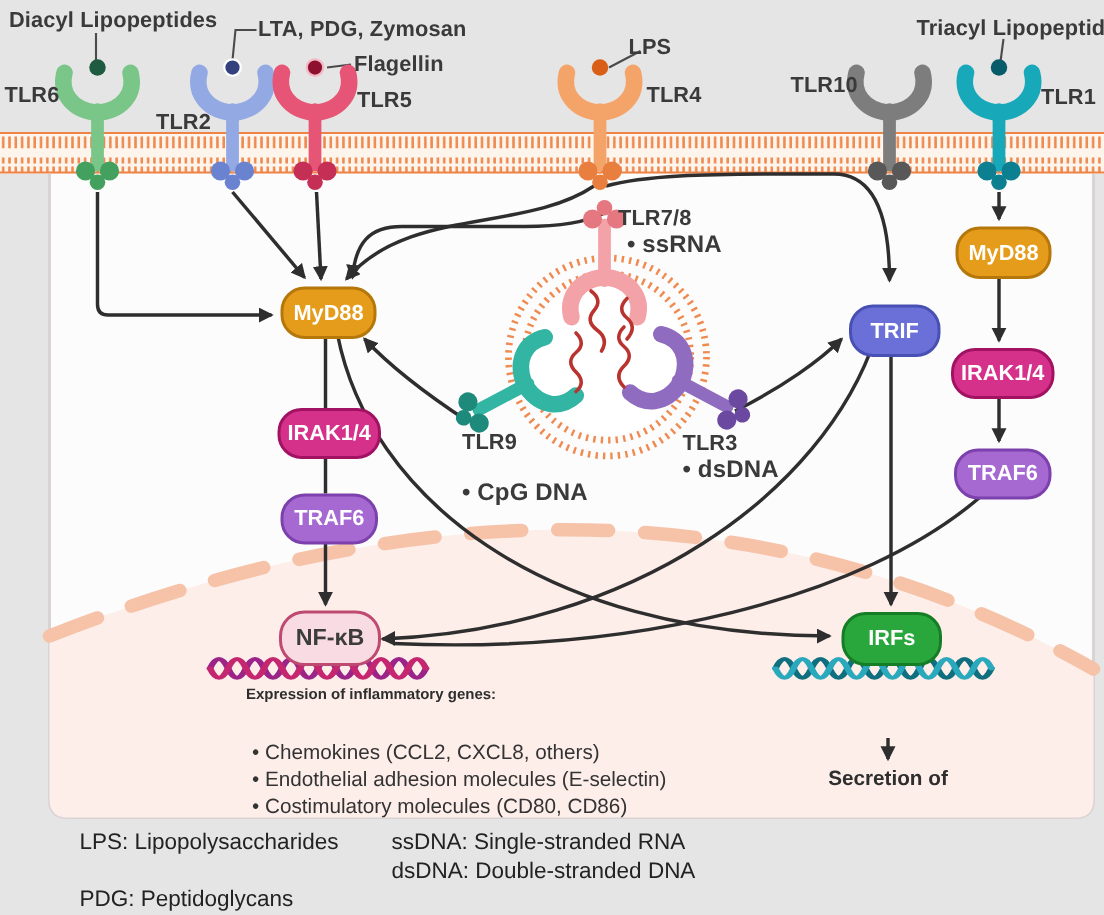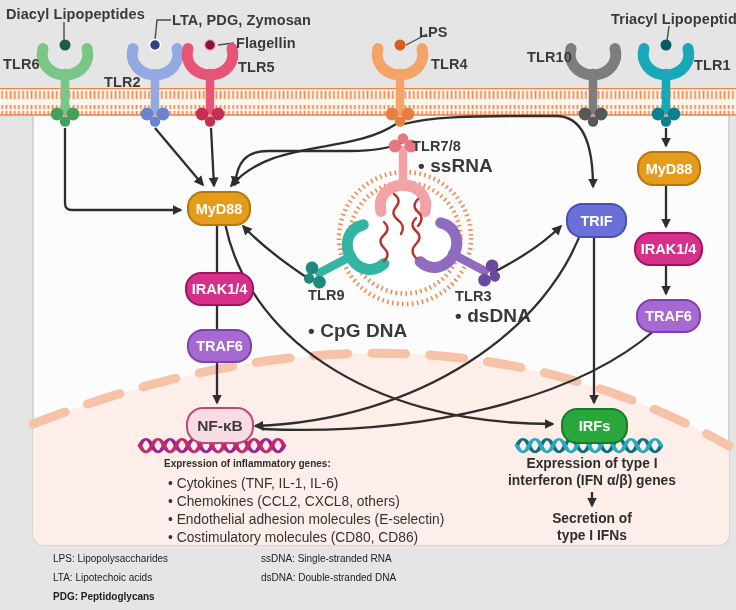--- a/index.html
+++ b/index.html
@@ -1,33 +1,33 @@
 <!DOCTYPE html>
 <html><head>
 <meta charset="utf-8">
 <style>
   html,body{margin:0;padding:0;background:#ffffff;}
   #fig{position:relative;width:724px;height:610px;background:#e5e5e5;overflow:hidden;
        font-family:"Liberation Sans",sans-serif;padding-left:32px;}
   #art{position:absolute;left:0;top:0;z-index:1;}
   .lbl{position:absolute;z-index:2;font-size:14.5px;font-weight:700;color:#3a3a3a;white-space:nowrap;letter-spacing:.1px;}
   .lig{font-weight:700;}
-  .sub{font-size:19px;}
+  .sub{font-size:16px;}
   .pill{position:absolute;z-index:3;display:flex;align-items:center;justify-content:center;
         border:2px solid;border-radius:16px;font-size:14.5px;font-weight:700;color:#fff;white-space:nowrap;}
   .p-myd88{background:#e69c1b;border-color:#b5770a;}
   .p-irak{background:#d5318b;border-color:#a21263;}
   .p-traf6{background:#a569d1;border-color:#7d41ad;}
   .p-trif{background:#6a70d8;border-color:#4950b4;}
   .p-irfs{background:#2aa73c;border-color:#157d26;}
   .p-nfkb{background:#f9dbe3;border-color:#bf4a71;color:#3c3c3c;font-size:15.5px;font-weight:600;border-radius:17px;}
   .genes-h{position:absolute;z-index:2;font-size:10px;font-weight:700;color:#2e2e2e;white-space:nowrap;}
   .gene-item{position:absolute;z-index:2;font-size:13.8px;font-weight:500;color:#333;white-space:nowrap;}
   .ifn{position:absolute;z-index:2;width:184px;text-align:center;font-size:13.8px;font-weight:700;color:#2e2e2e;white-space:nowrap;}
-  .leg{position:absolute;z-index:2;font-size:10px;font-weight:500;color:#222;white-space:nowrap;}
+  .leg{position:absolute;z-index:2;font-size:15px;font-weight:500;color:#222;white-space:nowrap;}
 </style>
 </head>
 <body>
 
 <div id="fig">
 
 <svg id="art" width="736" height="610" viewBox="0 0 736 610">
   <defs>
     <marker id="ah" markerWidth="12" markerHeight="11" refX="8.5" refY="5" orient="auto" markerUnits="userSpaceOnUse">
       <path d="M0,0 L10,5 L0,10 Z" fill="#2e2e2e"></path>
@@ -187,29 +187,24 @@
 <div class="pill p-irak" style="left:185px;top:272px;width:65px;height:30px;">IRAK1/4</div>
 <div class="pill p-traf6" style="left:187px;top:329px;width:61px;height:30px;">TRAF6</div>
 <div class="pill p-trif" style="left:566px;top:203px;width:57px;height:31px;">TRIF</div>
 <div class="pill p-myd88" style="left:637px;top:151px;width:60px;height:31px;">MyD88</div>
 <div class="pill p-irak" style="left:634px;top:232px;width:65px;height:30px;">IRAK1/4</div>
 <div class="pill p-traf6" style="left:636px;top:299px;width:61px;height:30px;">TRAF6</div>
 <div class="pill p-nfkb" style="left:186px;top:407px;width:64px;height:33px;">NF-κB</div>
 <div class="pill p-irfs" style="left:561px;top:408px;width:63px;height:32px;">IRFs</div>
 
 <div class="genes-h" style="left:164px;top:458px;">Expression of inflammatory genes:</div>
-<div class="gene-item" style="left:168px;top:476px;">• Cytokines (TNF, IL-1, IL-6)</div>
 <div class="gene-item" style="left:168px;top:494px;">• Chemokines (CCL2, CXCL8, others)</div>
 <div class="gene-item" style="left:168px;top:512px;text-align:right;">• Endothelial adhesion molecules (E-selectin)</div>
 <div class="gene-item" style="left:168px;top:530px;">• Costimulatory molecules (CD80, CD86)</div>
 
-<div class="ifn" style="left:500px;top:456px;">Expression of type I</div>
-<div class="ifn" style="left:500px;top:473px;">interferon (IFN α/β) genes</div>
 <div class="ifn" style="left:500px;top:511px;">Secretion of</div>
-<div class="ifn" style="left:500px;top:528px;">type I IFNs</div>
 
 <div class="leg" style="left:53px;top:553px;">LPS: Lipopolysaccharides</div>
-<div class="leg" style="left:53px;top:572px;">LTA: Lipotechoic acids</div>
-<div class="leg" style="left:53px;top:591px;font-weight:bold;">PDG: Peptidoglycans</div>
+<div class="leg" style="left:53px;top:591px;">PDG: Peptidoglycans</div>
 <div class="leg" style="left:261px;top:553px;">ssDNA: Single-stranded RNA</div>
 <div class="leg" style="left:261px;top:572px;">dsDNA: Double-stranded DNA</div>
 
 </div>
 
 </body></html>

